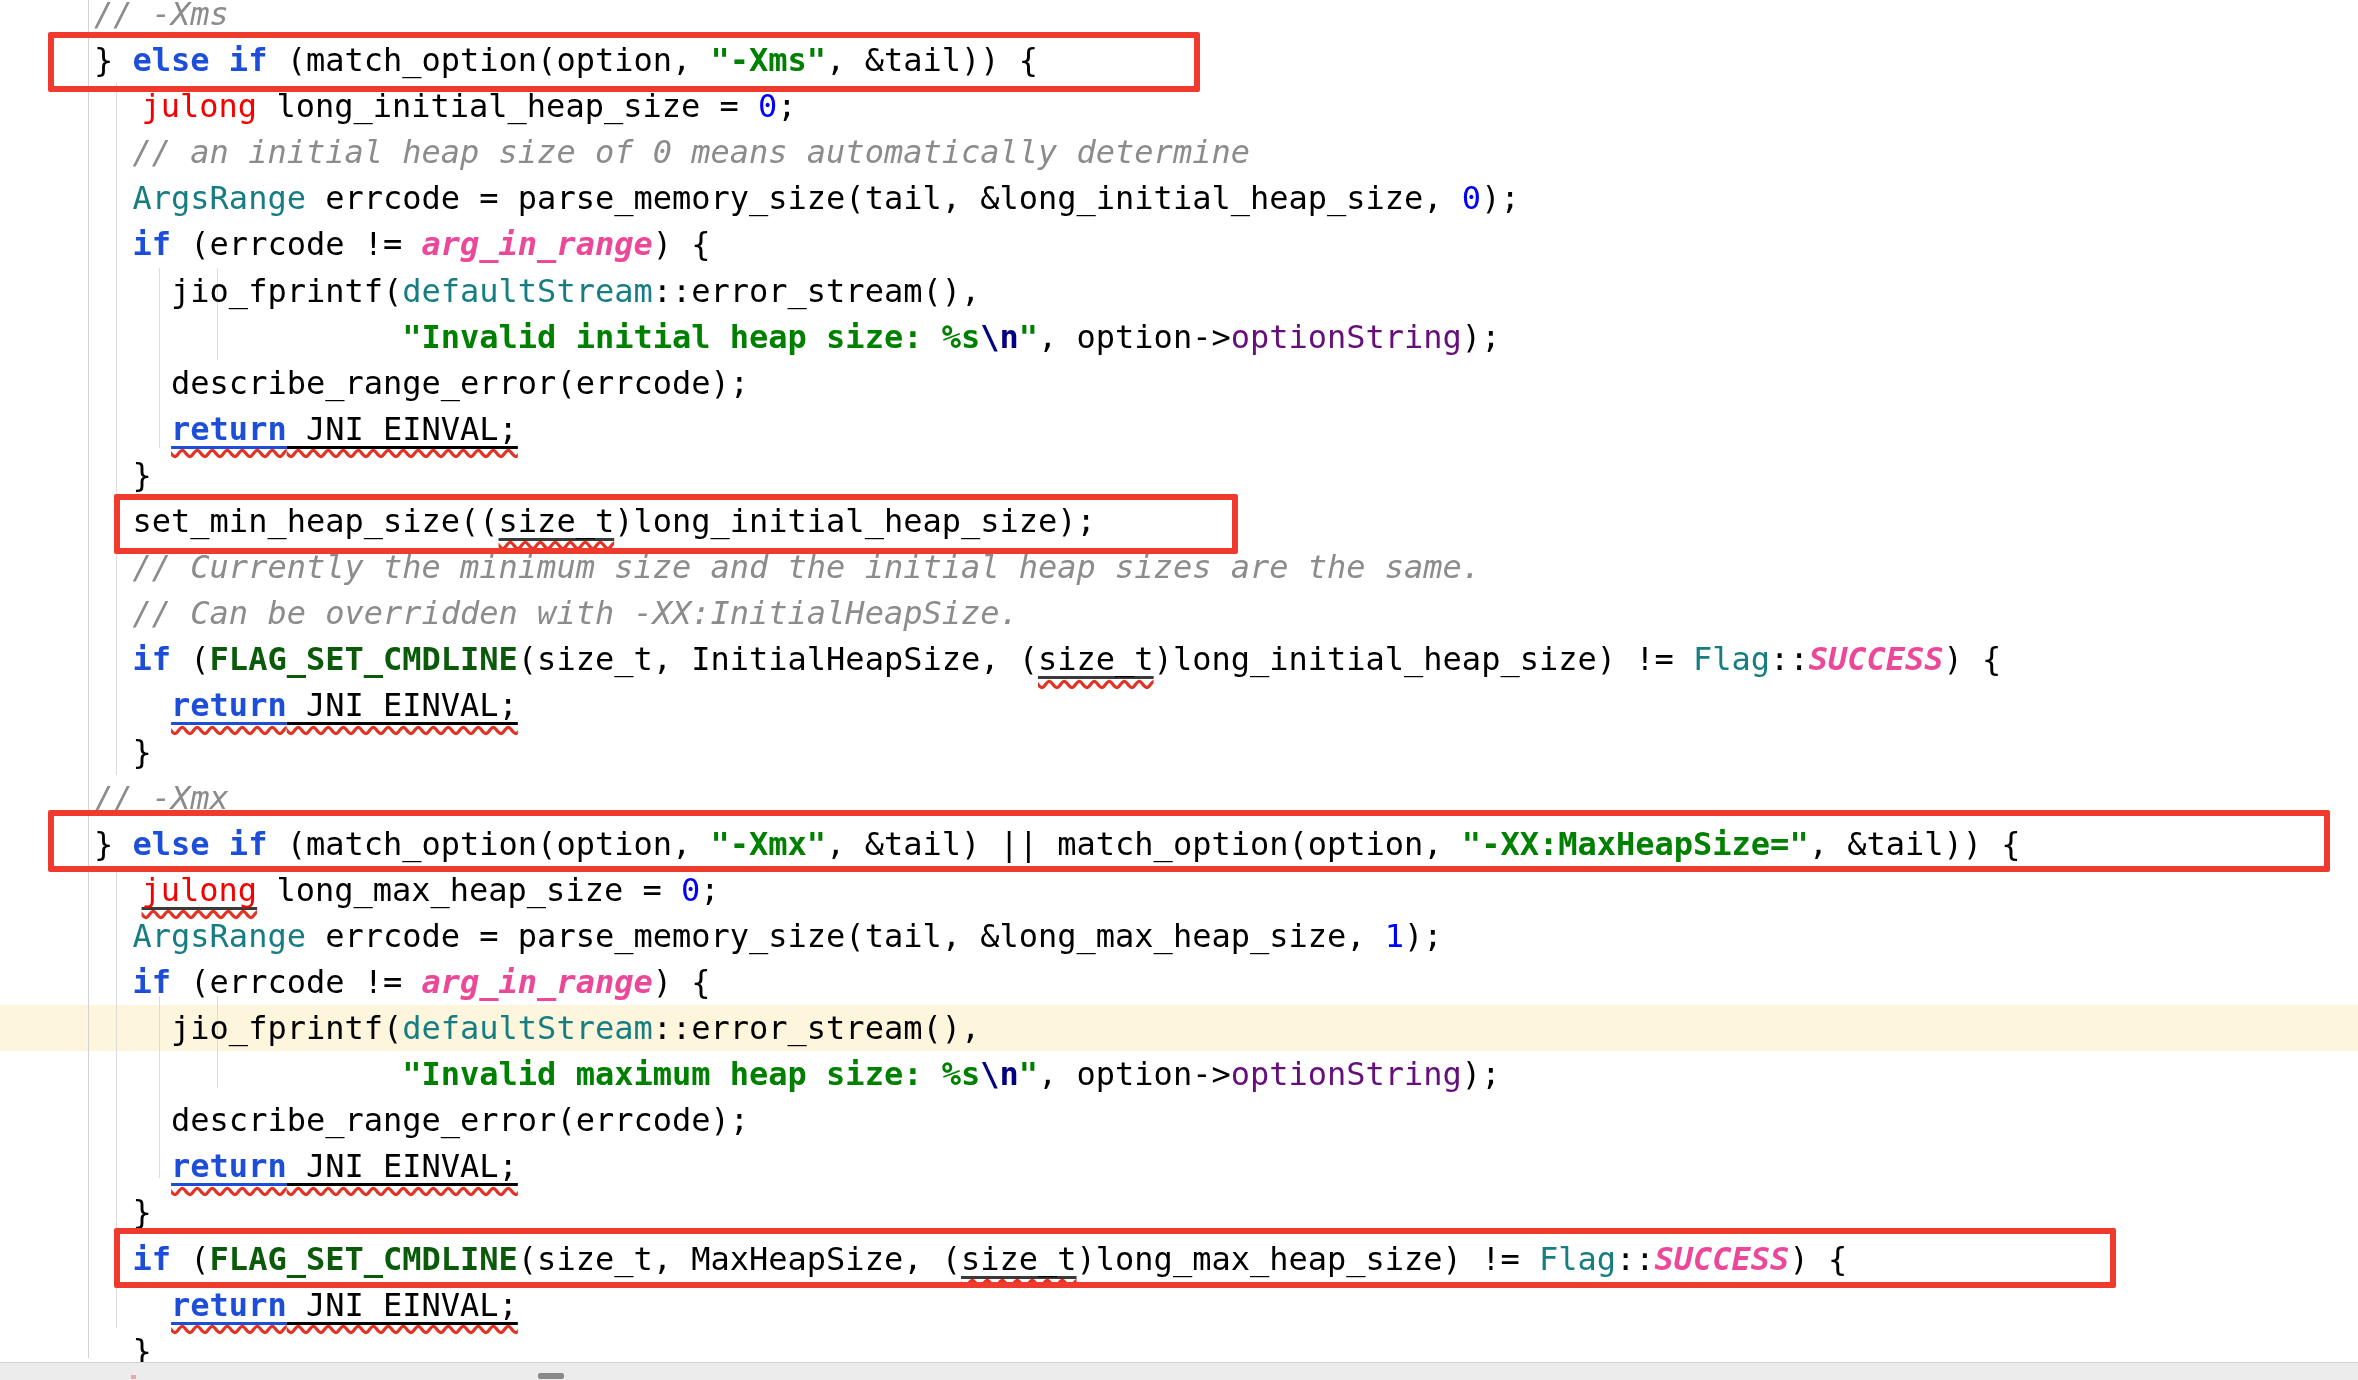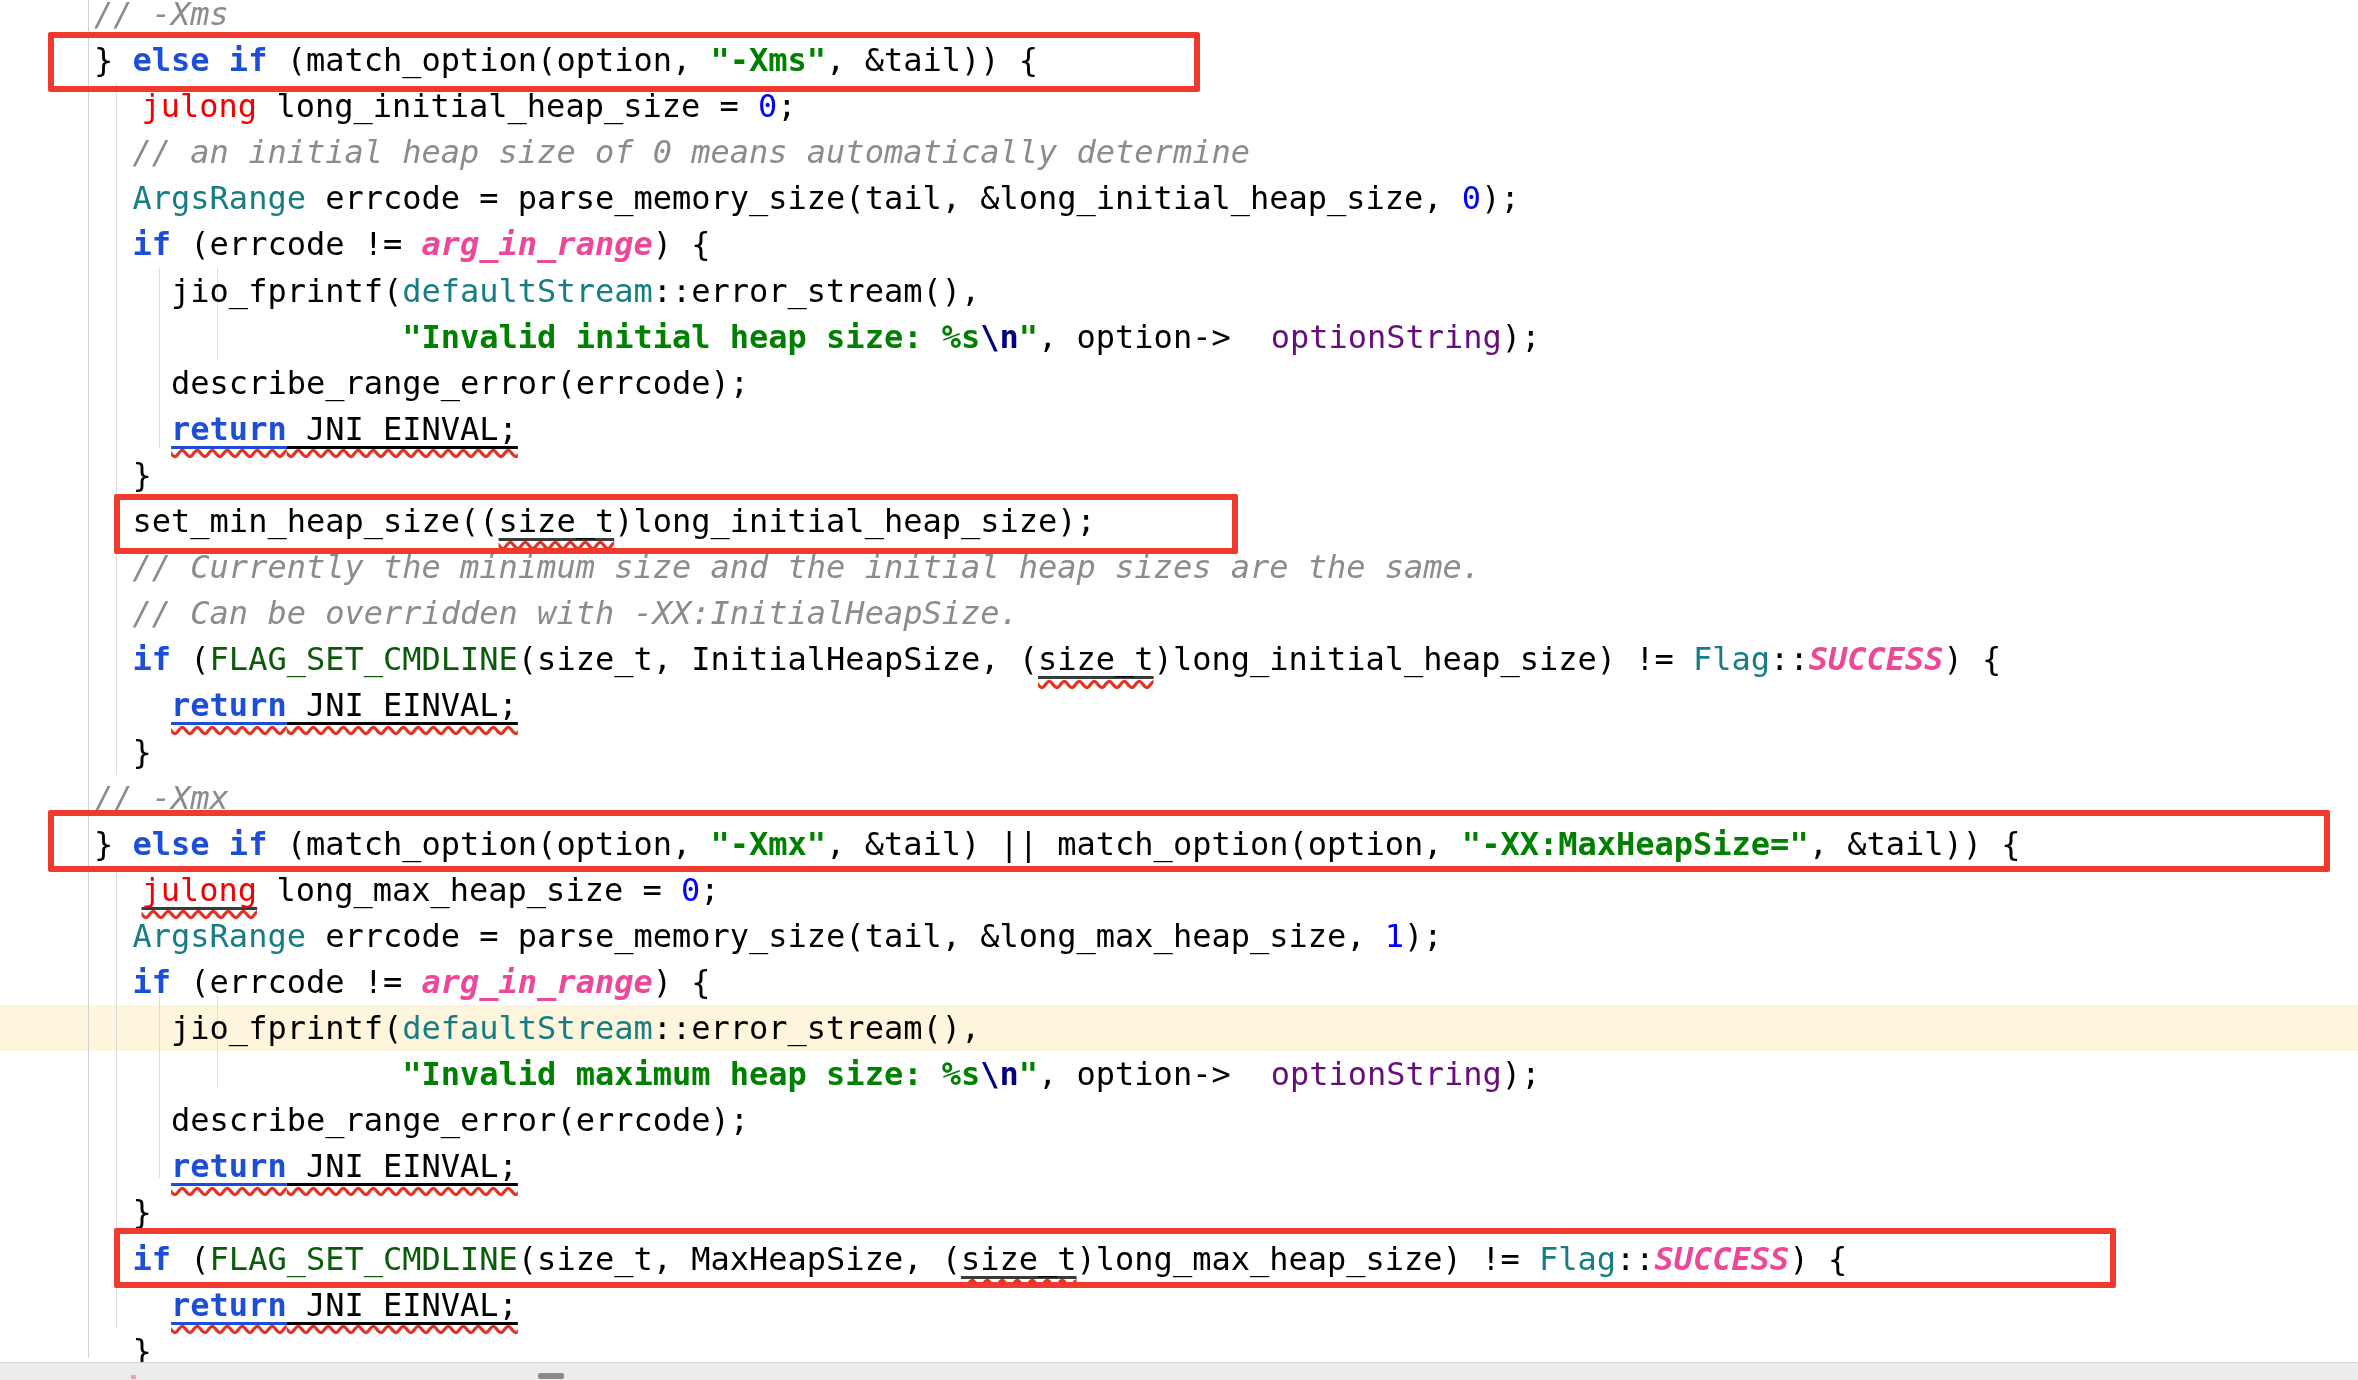--- a/index.html
+++ b/index.html
@@ -16,23 +16,23 @@
   #ig3b{left:217px;top:996px;height:92px;}
   
   #code-lines{position:absolute;left:94px;top:-9px;z-index:2;white-space:pre;}
   .line{height:46.1px;line-height:46.1px;white-space:pre;color:#000000;}
   .c{color:#8c8c8c;font-style:italic;}
   .k{color:#1d4ed8;font-weight:bold;}
   .s{color:#008000;font-weight:bold;}
   .e{color:#000080;font-weight:bold;}
   .n{color:#0000ff;}
   .t{color:#167d82;}
-  .m{color:#0a5a0a;font-weight:normal;}
+  .m{color:#0a5a0a;font-weight:bold;}
   .p{color:#ec4899;font-weight:bold;font-style:italic;margin-top:40px;}
-  .f{color:#660e7a;margin-left:40px;}
+  .f{color:#660e7a;}
   .r{color:#f40000;margin-left:9px;}
   .u{text-decoration:underline;text-underline-offset:6px;}
   .u2{text-decoration:underline;text-decoration-color:#3a3a3a;text-underline-offset:6px;}
   .w{text-decoration:underline wavy #e23325;text-underline-offset:9px;text-decoration-skip-ink:none;}
   
   .ann{position:absolute;border:6px solid #ef3a2d;border-radius:2px;background:transparent;z-index:3;pointer-events:none;}
   #ann1{left:48px;top:32px;width:1140px;height:48px;}
   #ann2{left:114px;top:494px;width:1112px;height:48px;}
   #ann3{left:48px;top:810px;width:2270px;height:50px;}
   #ann4{left:114px;top:1228px;width:1990px;height:48px;}

